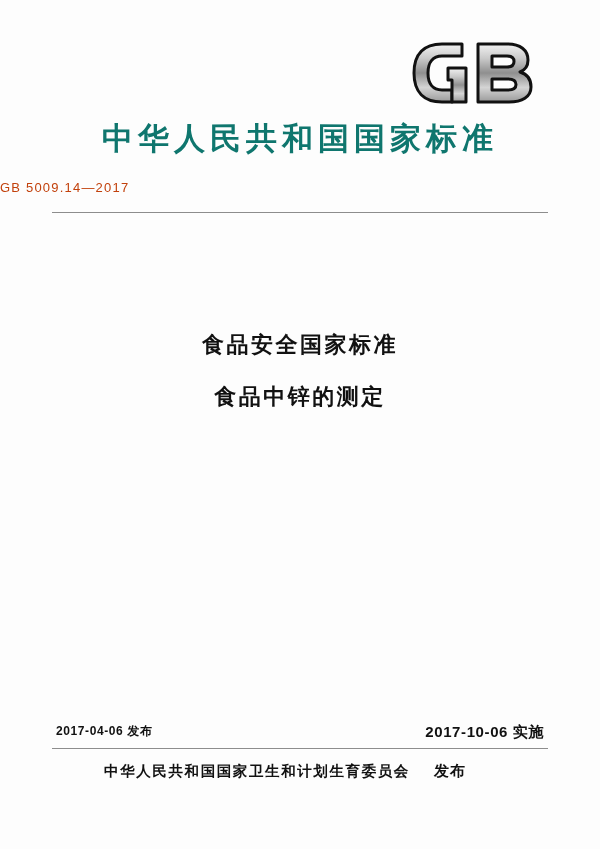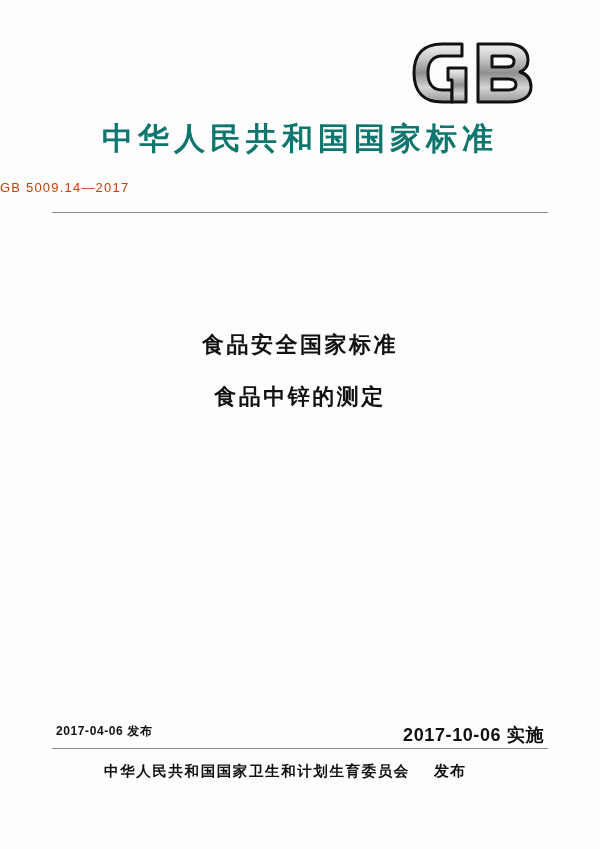--- a/index.html
+++ b/index.html
@@ -106,21 +106,21 @@
     left: 56px;
     font-size: 12px;
     font-weight: bold;
     letter-spacing: 0.6px;
     color: #111;
   }
   .effective-date {
     position: absolute;
     top: 723px;
     right: 56px;
-    font-size: 18px;
+    font-size: 15px;
     font-weight: bold;
     letter-spacing: 0.6px;
     color: #111;
   }
 
   .issuer {
     position: absolute;
     top: 761px;
     left: 0;
     width: 514px;

